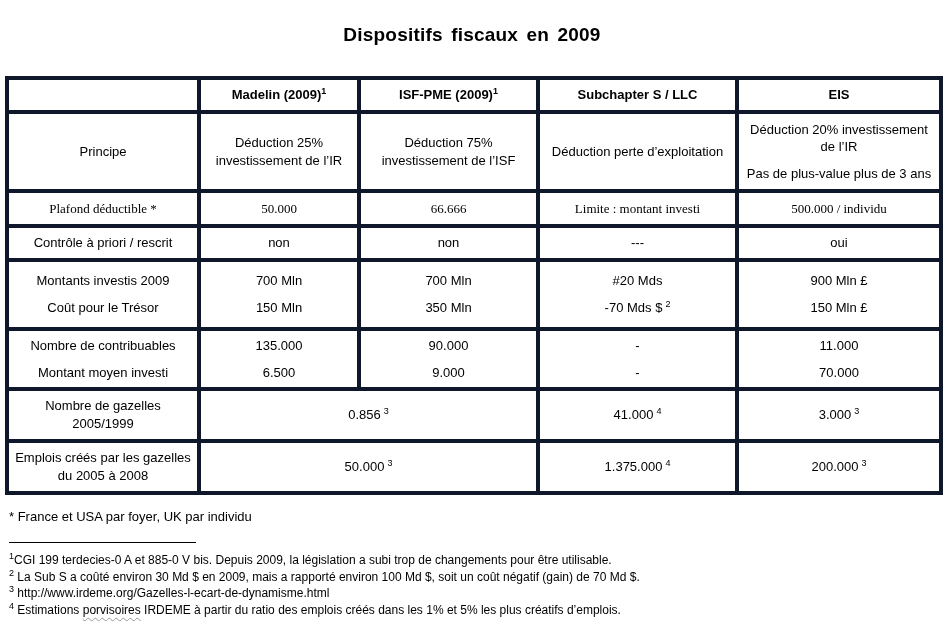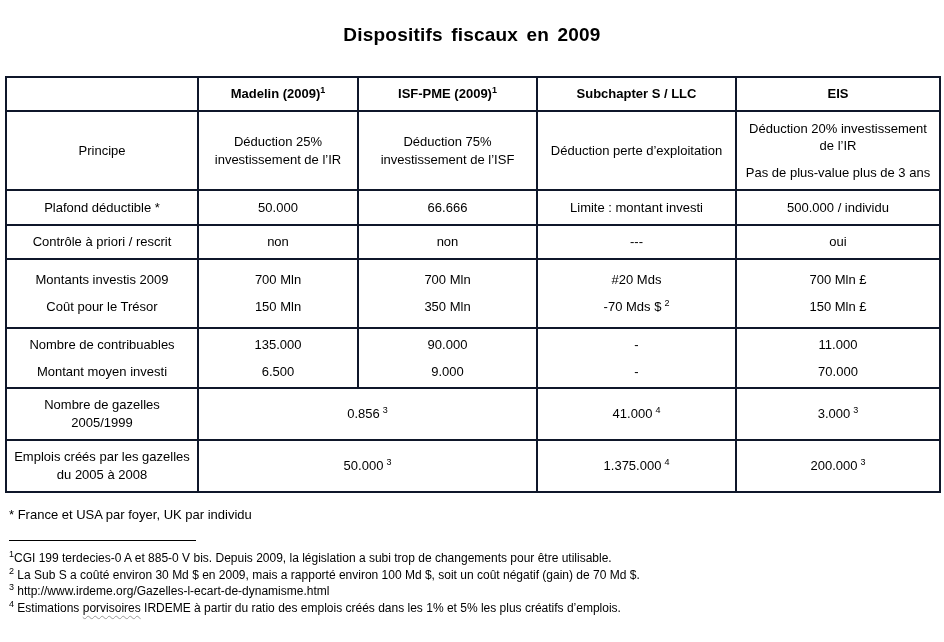--- a/index.html
+++ b/index.html
@@ -20,35 +20,35 @@
     word-spacing: 3px;
     letter-spacing: 0.2px;
   }
   table.cmp {
     margin: 30px 5px 0 5px;
     width: 934px;
     border-collapse: collapse;
     table-layout: fixed;
   }
   table.cmp td {
-    border: 2px solid #0f172a;
+    border: 4px solid #0f172a;
     text-align: center;
     vertical-align: middle;
     font-size: 13px;
     line-height: 1.35;
     padding: 2px 4px;
   }
   col.c0 { width: 192px; }
   col.c1 { width: 160px; }
   col.c2 { width: 179px; }
   col.c3 { width: 199px; }
   col.c4 { width: 204px; }
   tr.r-header  { height: 34px; }
   tr.r-principe{ height: 79px; }
-  tr.r-plafond { height: 35px; }
+  tr.r-plafond { height: 35px; font-family: Liberation Serif, serif; }
   tr.r-controle{ height: 34px; }
   tr.r-montants{ height: 69px; }
   tr.r-contrib { height: 60px; }
   tr.r-gazelles{ height: 52px; }
   tr.r-emplois { height: 52px; }
   .bold { font-weight: bold; }
   sup { font-size: 9px; line-height: 0; }
   sup.gap { margin-left: 3px; }
   .para + .para { margin-top: 9px; }
   .line + .line { margin-top: 9px; }
@@ -129,21 +129,21 @@
       </td>
       <td>
         <div class="line">700 Mln</div>
         <div class="line">350 Mln</div>
       </td>
       <td>
         <div class="line">#20 Mds</div>
         <div class="line"><span>-70 Mds $</span><sup class="gap">2</sup></div>
       </td>
       <td>
-        <div class="line">700 Mln £</div>
+        <div class="line">900 Mln £</div>
         <div class="line">150 Mln £</div>
       </td>
     </tr>
 
     <tr class="r-contrib">
       <td>
         <div class="line">Nombre de contribuables</div>
         <div class="line">Montant moyen investi</div>
       </td>
       <td>

